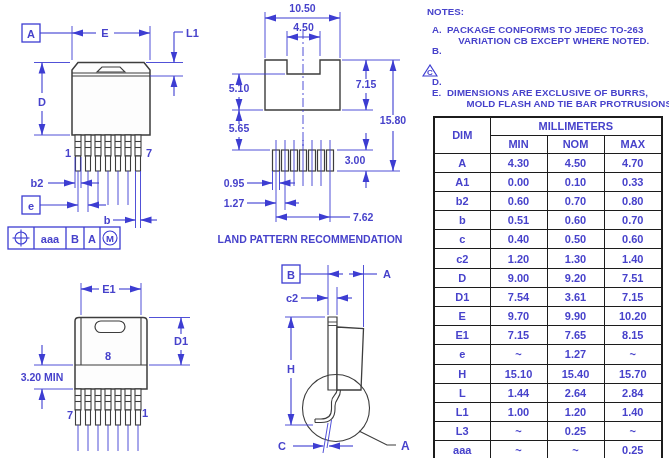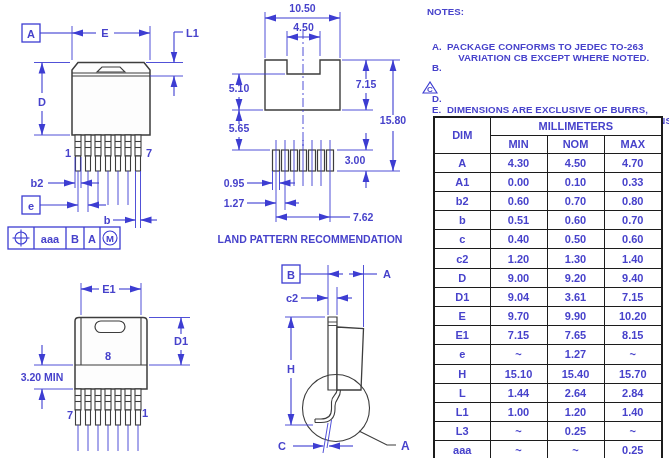--- a/index.html
+++ b/index.html
@@ -3,21 +3,21 @@
 <meta charset="utf-8">
 <style>
   *{margin:0;padding:0;box-sizing:border-box}
   html,body{background:#fff}
   body{font-family:"Liberation Sans",sans-serif}
   .page{position:relative;width:669px;height:458px;background:#fff;overflow:hidden}
   .abs{position:absolute}
   svg text{font-family:"Liberation Sans",sans-serif;font-weight:700;fill:#4742cb}
   
   .notes{left:422px;top:7px;width:247px;color:#4742cb;font-size:9.7px;font-weight:700;letter-spacing:.1px;line-height:10.8px}
-  .notes-title{margin-left:5px;margin-bottom:24px}
+  .notes-title{margin-left:5px;margin-bottom:7px}
   .note-item{display:flex;margin-left:10px;white-space:pre}
   .note-item.gap{margin-top:7px}
   .note-label{width:15px;flex:none}
   .note-item.flag{margin-left:0}
   .note-item.flag .note-label{width:18px;display:flex;align-items:flex-start}
   .note-text{white-space:pre}
   
   .dims-table{left:433px;top:116px;border-collapse:collapse;table-layout:fixed;width:228px}
   .dims-table th,.dims-table td{border:1.4px solid #1c1c1c;color:#4742cb;font-size:11px;font-weight:700;text-align:center;vertical-align:middle;padding:0;background:#fff}
   .dims-table thead th{height:18px}
@@ -410,25 +410,25 @@
         <tr>
           <td>c2</td>
           <td>1.20</td>
           <td>1.30</td>
           <td>1.40</td>
         </tr>
         <tr>
           <td>D</td>
           <td>9.00</td>
           <td>9.20</td>
-          <td>9.40</td>
+          <td>7.51</td>
         </tr>
         <tr>
           <td>D1</td>
-          <td>9.04</td>
+          <td>7.54</td>
           <td>3.61</td>
           <td>7.15</td>
         </tr>
         <tr>
           <td>E</td>
           <td>9.70</td>
           <td>9.90</td>
           <td>10.20</td>
         </tr>
         <tr>

